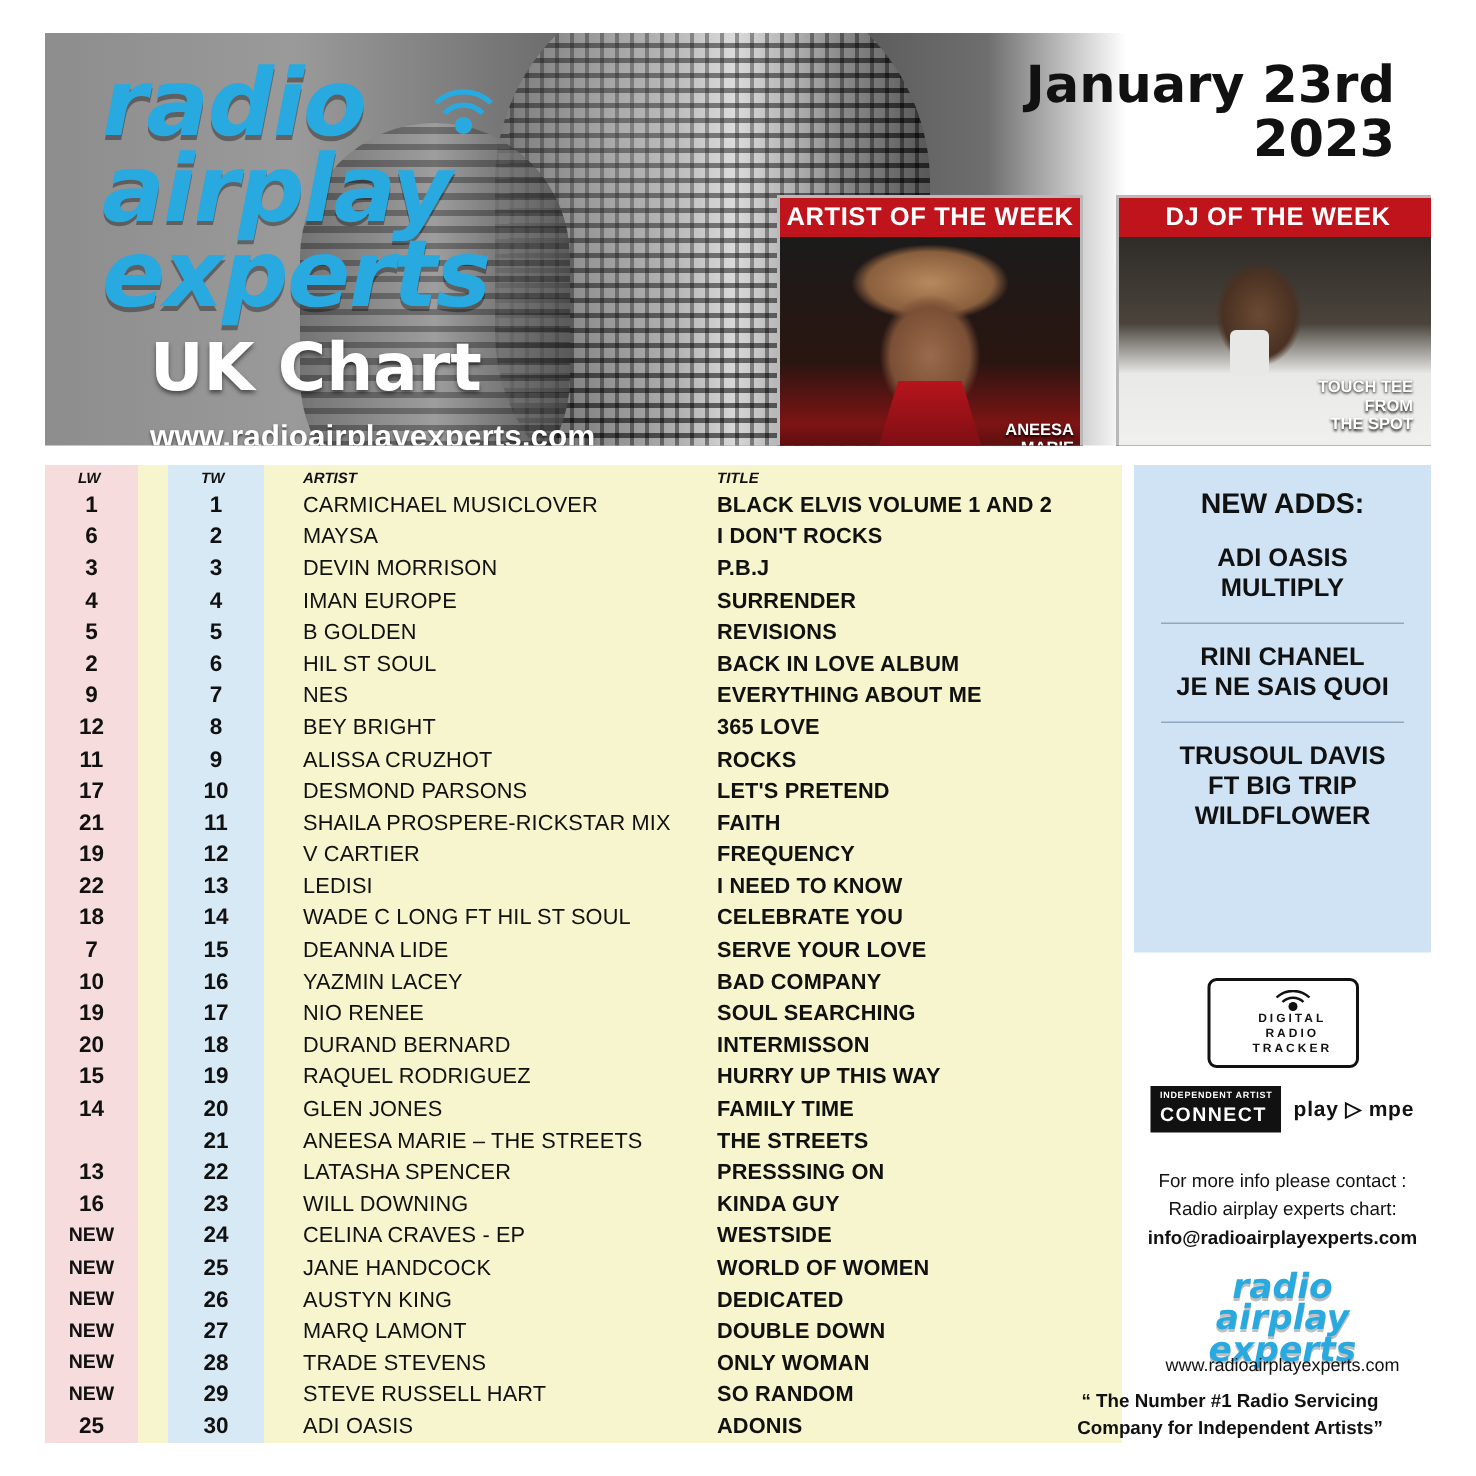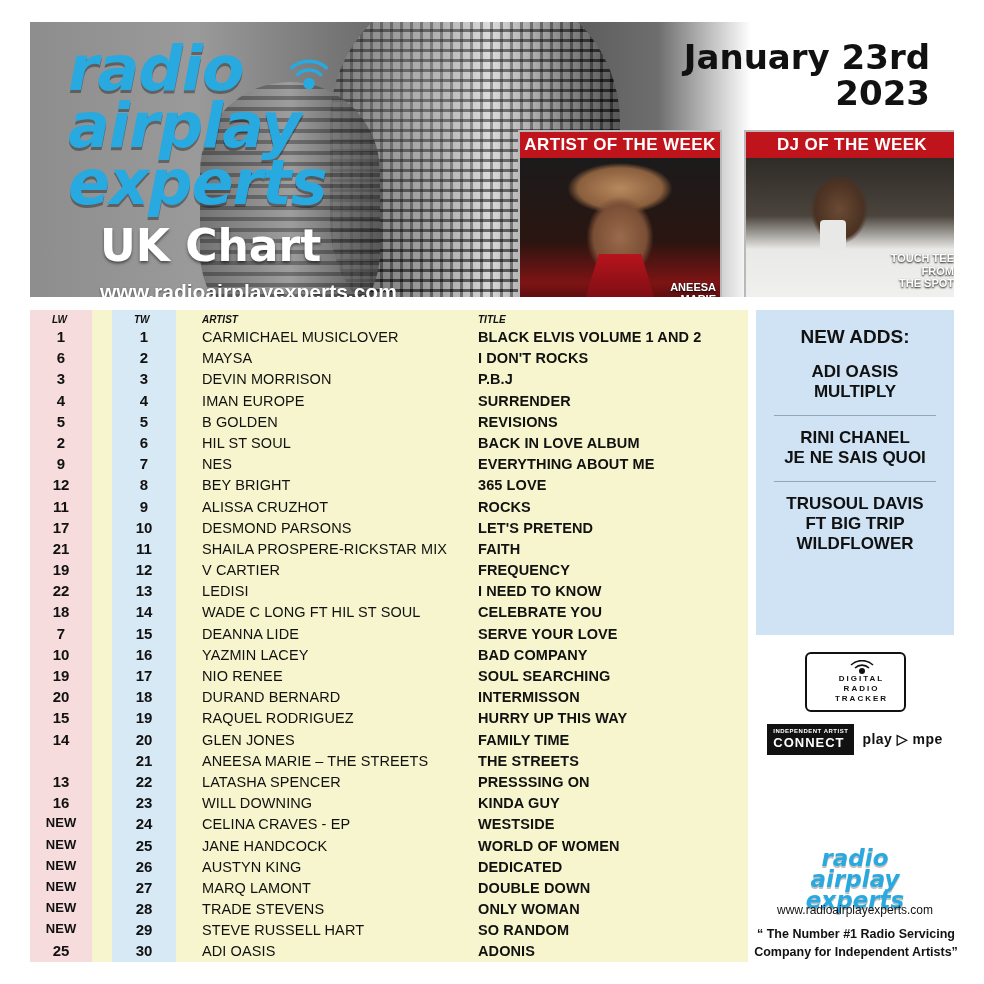--- a/index.html
+++ b/index.html
@@ -91,21 +91,21 @@
       linear-gradient(180deg,#2f2b27 0%, #4a443c 38%, #e9e9e7 60%, #f2f2f0 100%);
   }
   .photo.dj:after{
     content:"";position:absolute;left:74px;top:62px;width:26px;height:30px;
     background:#e8e8e6;border-radius:4px;
   }
   .cap{
     position:absolute;right:4px;bottom:4px;color:#fff;font-size:11px;font-weight:bold;
     text-align:right;line-height:1.15;text-shadow:0 1px 2px #000;
   }
-  .cap.dj{right:4px;bottom:20px;}
+  .cap.dj{right:16px;bottom:20px;}
 
   
   .chart{
     position:absolute;left:30px;top:310px;width:718px;height:652px;
     background:#f7f5cd;
   }
   .col-lw{position:absolute;left:0;top:0;width:62px;height:652px;background:#f6dcdc;}
   .col-tw{position:absolute;left:82px;top:0;width:64px;height:652px;background:#d8e9f6;}
   .hdr{position:absolute;top:4px;font-size:10px;font-style:italic;font-weight:bold;color:#111;}
   .hdr.lw{left:22px;}
@@ -144,21 +144,21 @@
 
   .contact{position:absolute;left:756px;top:778px;width:198px;text-align:center;font-size:12.5px;color:#111;line-height:1.5;}
   .contact .mail{font-weight:bold;font-size:12.5px;}
 
   .flogo{position:absolute;left:756px;top:848px;width:198px;text-align:center;}
   .flogo .fl{
     font-family:"DejaVu Sans", sans-serif;font-weight:bold;font-style:italic;
     color:#28a9e0;font-size:23px;line-height:.92;text-shadow:0 2px 0 rgba(0,0,0,.25);
   }
   .furl{position:absolute;left:756px;top:903px;width:198px;text-align:center;font-size:12px;color:#111;}
-  .tag{position:absolute;left:752px;top:925px;width:208px;text-align:center;font-size:12.5px;font-weight:bold;color:#111;line-height:1.45;}
+  .tag{position:absolute;left:716px;top:925px;width:208px;text-align:center;font-size:12.5px;font-weight:bold;color:#111;line-height:1.45;}
 </style>
 </head>
 <body>
 
 <div class="page">
 
   <div class="header">
     <div class="mic"></div>
     <div class="mic2"></div>
 
@@ -416,20 +416,25 @@
     </div>
     <div class="connectrow">
       <div class="connect">
         <div class="c1">INDEPENDENT ARTIST</div>
         <div class="c2">CONNECT</div>
       </div>
       <div class="plaympe">play ▷ mpe</div>
     </div>
   </div>
 
+  <div class="contact">
+    <div>For more info please contact :</div>
+    <div>Radio airplay experts chart:</div>
+    <div class="mail">info@radioairplayexperts.com</div>
+  </div>
 
   <div class="flogo">
     <div class="fl">radio</div>
     <div class="fl">airplay</div>
     <div class="fl">experts</div>
   </div>
   <div class="furl">www.radioairplayexperts.com</div>
   <div class="tag">“ The Number #1 Radio Servicing Company for Independent Artists”</div>
 
 </div>

